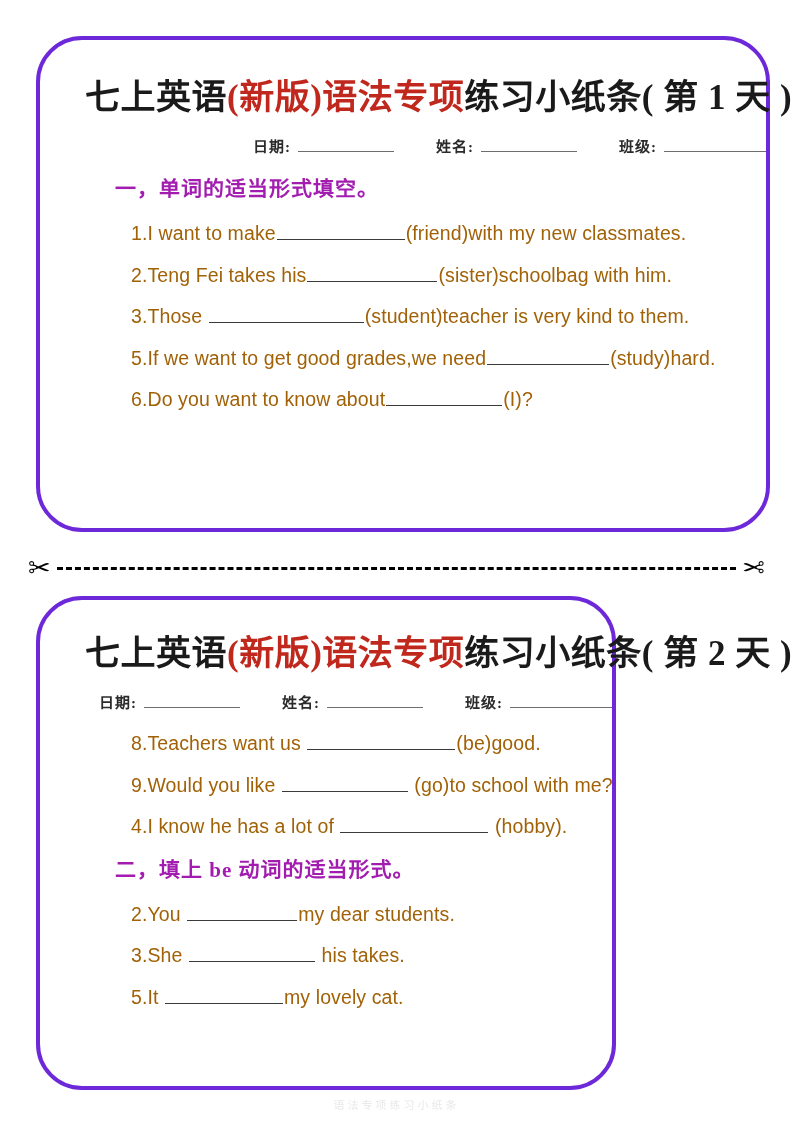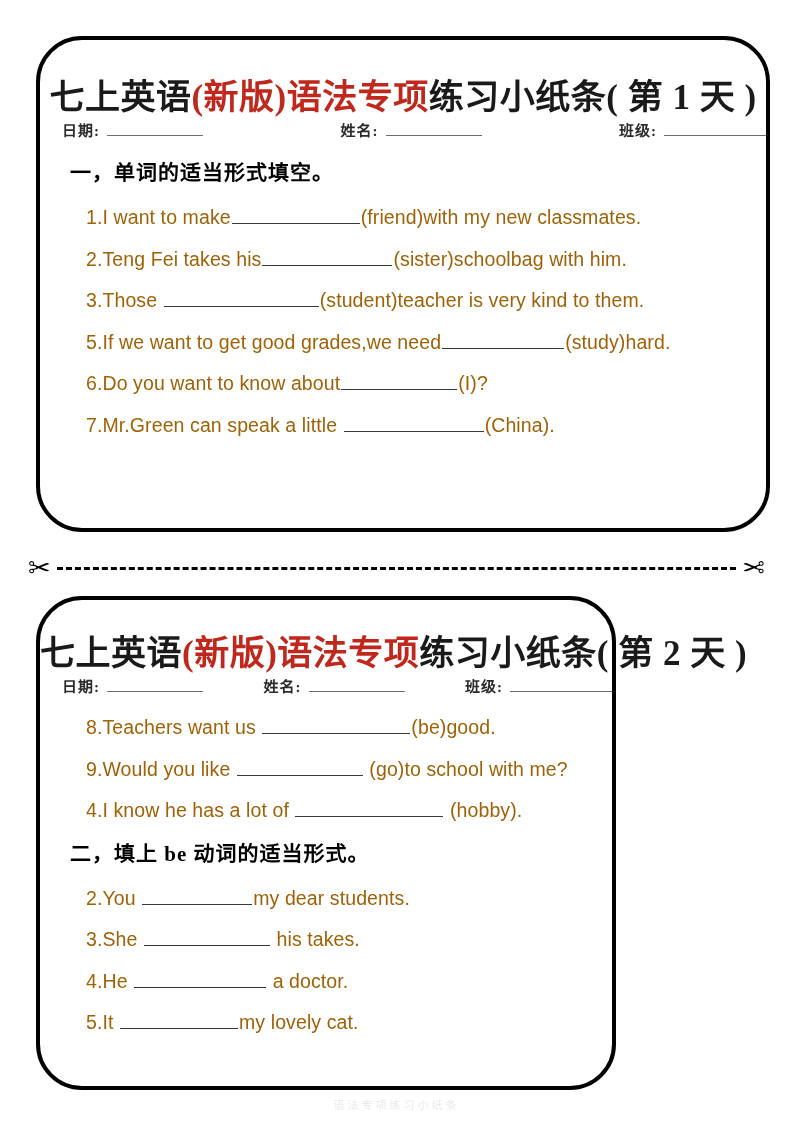--- a/index.html
+++ b/index.html
@@ -21,23 +21,24 @@
     position: relative;
     width: 793px;
     height: 1122px;
     box-sizing: border-box;
   }
 
   
   .card {
     position: absolute;
     box-sizing: border-box;
-    border: 4px solid #000000;
+    border: 4px solid #6d28d9;
     border-radius: 46px;
     background: #ffffff;
+    padding-left: 45px;
   }
   .card-1 { left: 36px; top: 36px;  width: 734px; height: 496px; }
   .card-2 { left: 36px; top: 596px; width: 580px; height: 494px; }
 
   
   .title {
     text-align: center;
     font-family: "Liberation Serif", "DejaVu Serif", serif;
     font-weight: bold;
     font-size: 35px;
@@ -48,23 +49,24 @@
   }
   .card-1 .title { margin-top: 28px; }
   .card-2 .title { margin-top: 24px; }
   .title .red {
     color: #c0281d;
   }
 
   
   .meta-row {
     display: flex;
-    justify-content: space-between;
+    justify-content: flex-end;
     align-items: baseline;
-    gap: 23px;
+    gap: 42px;
+    margin-top: 16px;
     padding-left: 22px;
   }
   .meta-field {
     display: flex;
     align-items: baseline;
     white-space: nowrap;
   }
   .meta-label {
     font-family: "Liberation Serif", "DejaVu Serif", serif;
     font-size: 15px;
@@ -80,21 +82,21 @@
   }
   .meta-blank.w1 { width: 96px; }
   .meta-blank.w2 { width: 96px; }
   .meta-blank.w3 { width: 102px; }
 
   
   .section-head {
     font-family: "Liberation Serif", "DejaVu Serif", serif;
     font-size: 21px;
     font-weight: bold;
-    color: #000000;
+    color: #a21caf;
     letter-spacing: 1px;
     margin: 0;
     padding-left: 30px;
     white-space: nowrap;
   }
   .card-1 .sec-1 { margin-top: 16px; }
   .card-2 .sec-2 { margin-top: 16px; }
 
   
   .q-list {
@@ -190,21 +192,20 @@
     </div>
 
     <h2 class="section-head sec-1">一，单词的适当形式填空。</h2>
 
     <div class="q-list" id="q-list-1">
         <div class="q"><span class="num">1.I</span><span class="seg">   want to make</span><span class="blank" style="width: 128px;"></span><span class="seg">(friend)with my new classmates.</span></div>
         <div class="q"><span class="num">2.</span><span class="seg">Teng Fei takes his</span><span class="blank" style="width: 130px;"></span><span class="seg">(sister)schoolbag with him.</span></div>
         <div class="q"><span class="num">3.</span><span class="seg">Those  </span><span class="blank" style="width: 155px;"></span><span class="seg">(student)teacher is very kind to them.</span></div>
         <div class="q"><span class="num">5.</span><span class="seg">If we want to get good grades,we need</span><span class="blank" style="width: 122px;"></span><span class="seg">(study)hard.</span></div>
         <div class="q"><span class="num">6.</span><span class="seg">Do you want to   know about</span><span class="blank" style="width: 116px;"></span><span class="seg">(I)?</span></div>
-        <div class="q"><span class="num">7.</span><span class="seg">Mr.Green   can   speak    a   little  </span><span class="blank" style="width: 140px;"></span><span class="seg">(China).</span></div>
       </div>
   </div>
 
   <div class="cut-divider">
     <span class="scissors">✂</span>
     <span class="dashes"></span>
     <span class="scissors right">✂</span>
   </div>
 
   <div class="card card-2">
@@ -230,19 +231,18 @@
         <div class="q"><span class="num">8.</span><span class="seg">Teachers want us  </span><span class="blank" style="width: 148px;"></span><span class="seg">(be)good.</span></div>
         <div class="q"><span class="num">9.</span><span class="seg">Would you like  </span><span class="blank" style="width: 126px;"></span><span class="seg"> (go)to school with me?</span></div>
         <div class="q"><span class="num">4.</span><span class="seg">I know he has a lot of  </span><span class="blank" style="width: 148px;"></span><span class="seg"> (hobby).</span></div>
       </div>
 
     <h2 class="section-head sec-2">二，填上 be 动词的适当形式。</h2>
 
     <div class="q-list" id="q-list-2b">
         <div class="q"><span class="num">2.</span><span class="seg">You  </span><span class="blank" style="width: 110px;"></span><span class="seg">my   dear   students.</span></div>
         <div class="q"><span class="num">3.</span><span class="seg">She  </span><span class="blank" style="width: 126px;"></span><span class="seg"> his    takes.</span></div>
-        <div class="q"><span class="num">4.</span><span class="seg">He  </span><span class="blank" style="width: 132px;"></span><span class="seg"> a   doctor.</span></div>
         <div class="q"><span class="num">5.</span><span class="seg">It  </span><span class="blank" style="width: 118px;"></span><span class="seg">my lovely cat.</span></div>
       </div>
   </div>
 
   <div class="watermark">语法专项练习小纸条</div>
 </div>
 
 </body></html>

